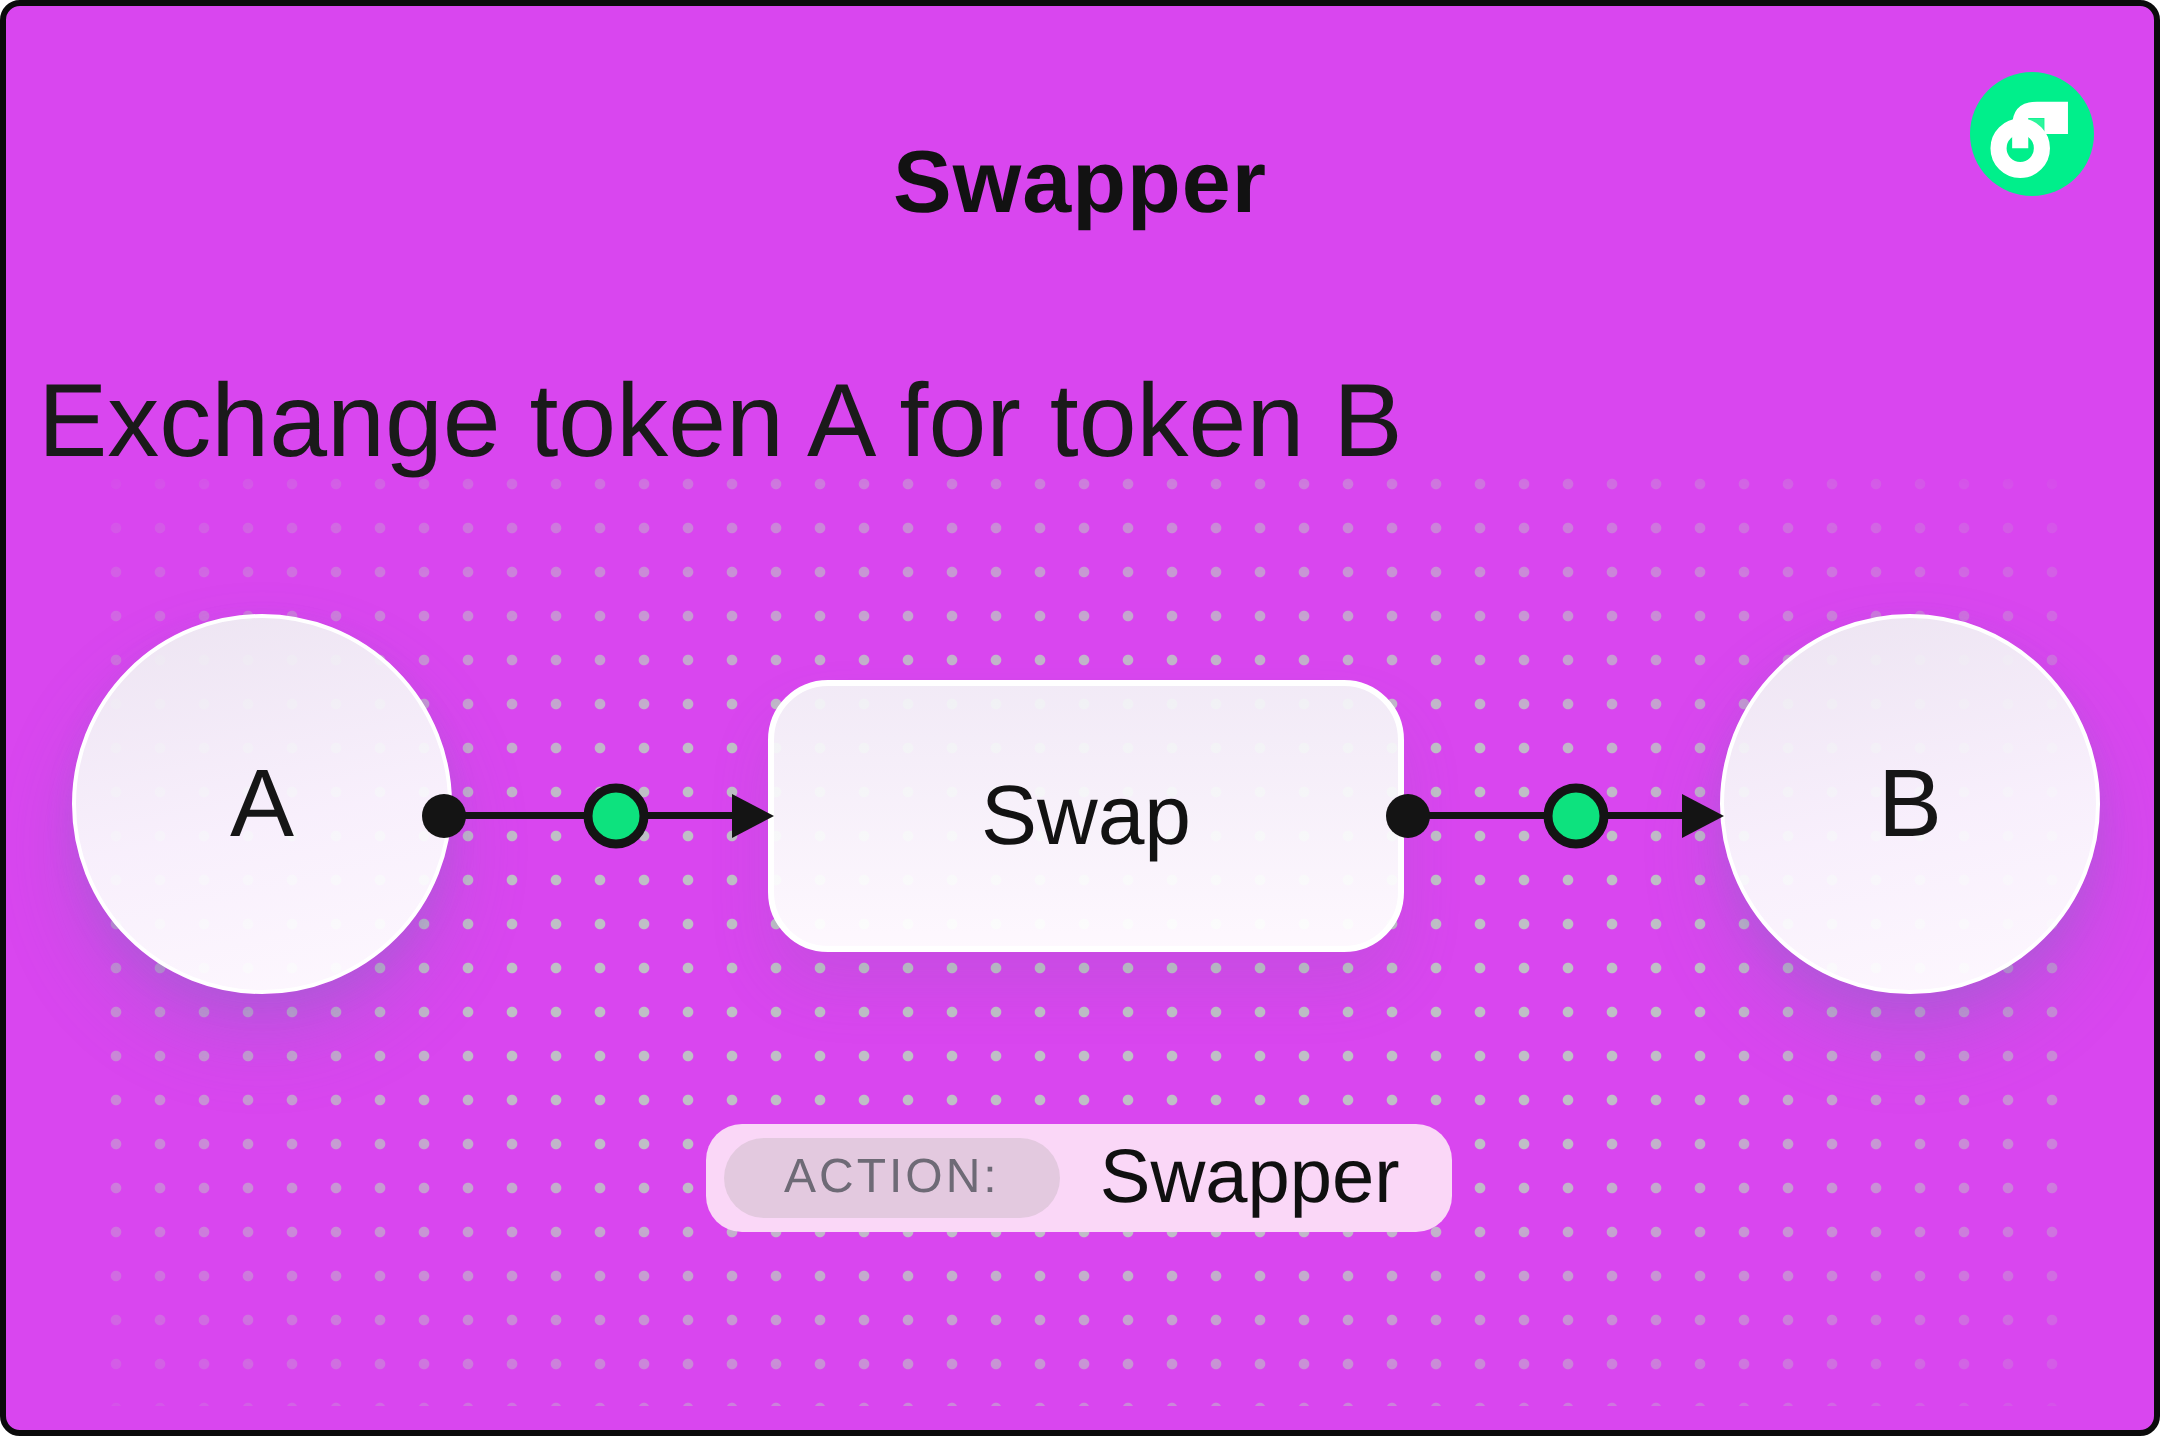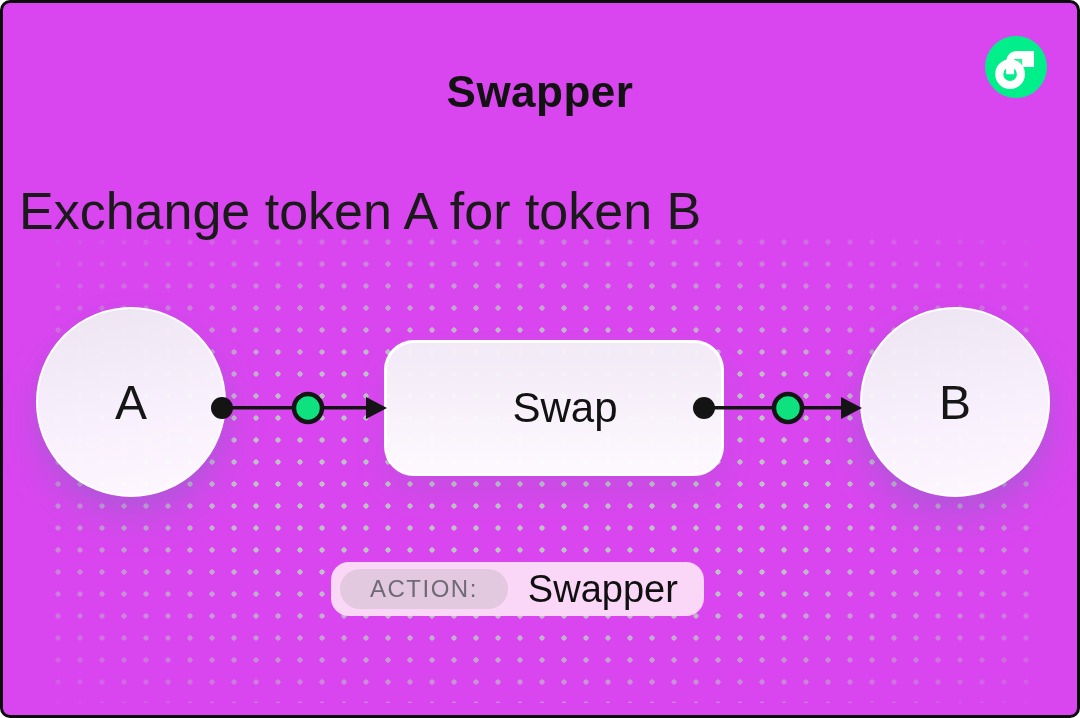--- a/index.html
+++ b/index.html
@@ -77,37 +77,36 @@
     left: 381px; top: 337px;
     width: 312px; height: 130px;
     border-radius: 30px;
     background: linear-gradient(180deg, rgba(243,243,247,0.95) 0%, rgba(255,255,255,0.96) 100%);
     border: 3px solid #ffffff;
     box-shadow: 0 18px 30px rgba(110,110,160,0.16);
     display: flex;
     align-items: center;
     justify-content: center;
     z-index: 2;
-    padding-left: 22px;
   }
   .action-node-label {
     font-size: 42px;
     font-weight: 400;
     color: #121212;
   }
   .arrow-svg {
     position: absolute;
     z-index: 3;
   }
   .arrow-svg.left  { left: 205px; top: 383px; }
   .arrow-svg.right { left: 688px; top: 383px; }
   
   .action-badge {
     position: absolute;
-    left: 328px; top: 559px;
+    left: 350px; top: 559px;
     height: 54px;
     border-radius: 18px;
     background: #fad7f7;
     display: flex;
     align-items: center;
     padding: 0 26px 0 9px;
     z-index: 4;
   }
   .action-badge-prefix {
     height: 40px;

